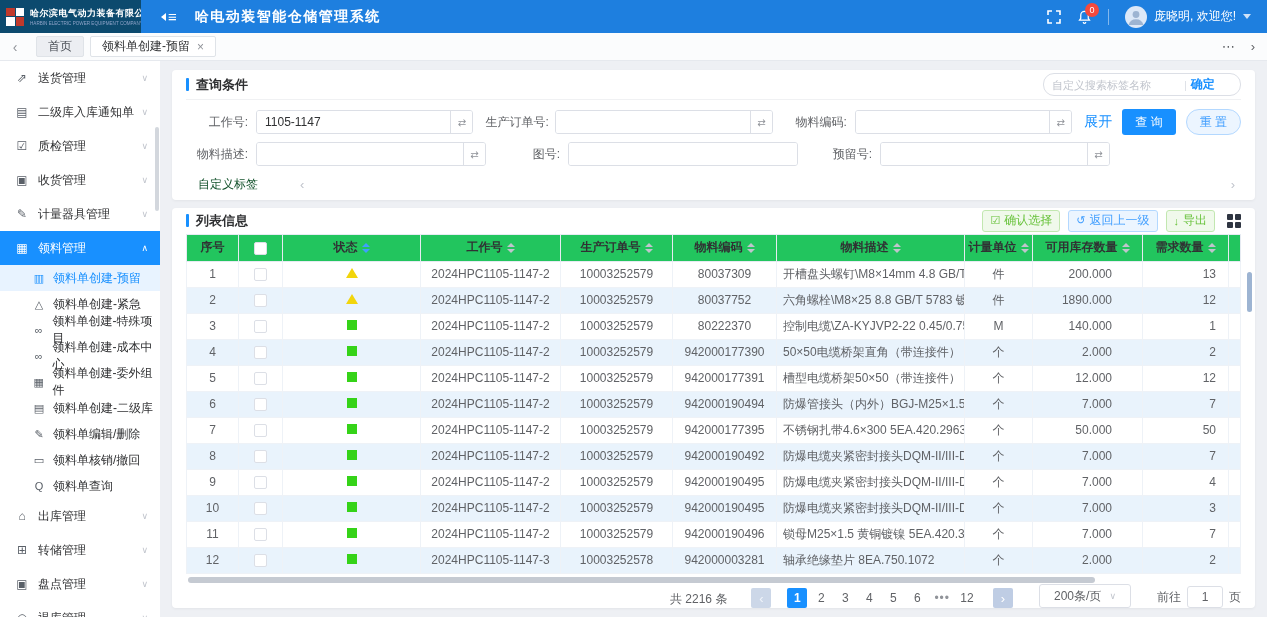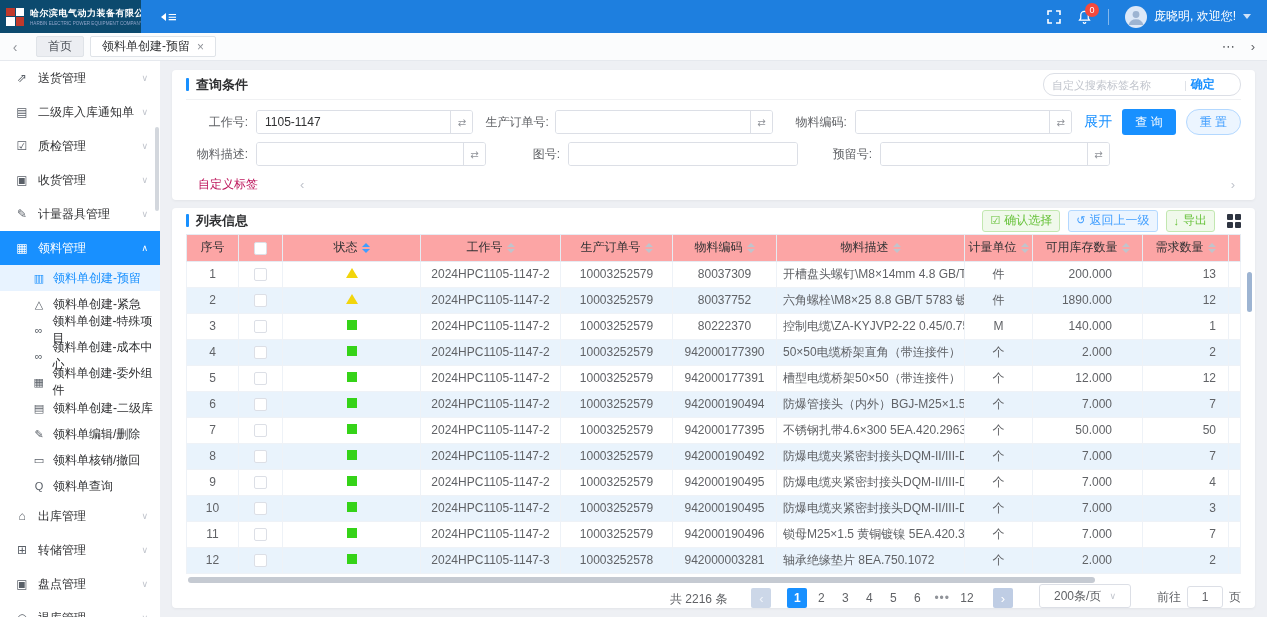--- a/index.html
+++ b/index.html
@@ -63,36 +63,36 @@
   .fgroup { display:flex; align-items:center; width:300px; margin-right:12px; }
   .flabel { width:70px; text-align:right; padding-right:8px; font-size:12px; color:#606266; white-space:nowrap; flex-shrink:0; }
   .ctrl { flex:1; height:24px; border:1px solid #dcdfe6; border-radius:3px; display:flex; align-items:stretch; overflow:hidden; background:#fff; }
   .ctrl input { flex:1; border:none; outline:none; padding:0 8px; font-size:12px; color:#303133; min-width:0; }
   .fbtn { width:22px; border-left:1px solid #dcdfe6; display:flex; align-items:center; justify-content:center; color:#909399; font-size:10px; cursor:pointer; background:#fff; }
   .qbtns { margin-left:auto; display:flex; align-items:center; gap:10px; }
   .expand { color:#1890ff; font-size:14px; cursor:pointer; white-space:nowrap; }
   .btn-primary { height:26px; padding:0 13px; background:#1890ff; color:#fff; font-size:12px; border:none; border-radius:3px; cursor:pointer; white-space:nowrap; }
   .btn-plain { height:26px; padding:0 13px; background:#ecf5ff; color:#409eff; border:1px solid #b3d8ff; font-size:12px; border-radius:13px; cursor:pointer; white-space:nowrap; }
   .tagrow { display:flex; align-items:center; height:23px; padding-left:12px; }
-  .taglink { color:#be185d; font-size:12px; cursor:pointer; }
+  .taglink { color:#14532d; font-size:12px; cursor:pointer; }
   .tchev { color:#c0c4cc; font-size:13px; cursor:pointer; }
   .tagrow .lft { margin-left:42px; }
   .tagrow .rgt { margin-left:auto; margin-right:6px; }
   
   .tcard { flex:1; padding:0 14px; display:flex; flex-direction:column; position:relative; overflow:hidden; }
   .tcard .card-head { border-bottom:none; height:32px; }
   .tbtns { margin-left:auto; display:flex; align-items:center; gap:8px; }
   .btn-green, .btn-blue { height:22px; padding:0 7px; font-size:12px; border-radius:3px; display:flex; align-items:center; gap:4px; cursor:pointer; white-space:nowrap; }
   .btn-green { background:#f0f9eb; border:1px solid #c2e7b0; color:#67c23a; }
   .btn-blue  { background:#ecf5ff; border:1px solid #b3d8ff; color:#409eff; }
   .btn-green .bic, .btn-blue .bic { font-size:11px; }
   .grid-ic { width:14px; height:14px; display:grid; grid-template-columns:1fr 1fr; grid-template-rows:1fr 1fr; gap:2px; cursor:pointer; margin-left:4px; }
   .grid-ic i { background:#2f3542; border-radius:1px; }
   table { width:100%; border-collapse:collapse; table-layout:fixed; font-size:12px; }
-  thead th { height:27px; background:#fca5a5; color:#303133; font-weight:normal; border:1px solid #e6ebf2; white-space:nowrap; overflow:hidden; }
+  thead th { height:27px; background:#22c55e; color:#303133; font-weight:bold; border:1px solid #e6ebf2; white-space:nowrap; overflow:hidden; }
   tbody td { height:26px; color:#606266; border:1px solid #eef2f7; text-align:center; white-space:nowrap; overflow:hidden; }
   tbody tr:nth-child(even) td { background:#e9f3fc; }
   td.l { text-align:left; padding:0 6px; }
   td.r { text-align:right; }
   td.stock { padding-right:30px; } td.demand { padding-right:12px; }
   .cb { display:inline-block; width:13px; height:13px; border:1px solid #dcdfe6; border-radius:2px; background:#fff; vertical-align:middle; cursor:pointer; }
   .tri { display:inline-block; width:0; height:0; border-left:6px solid transparent; border-right:6px solid transparent; border-bottom:10px solid #f2d50c; }
   .sq { display:inline-block; width:10px; height:10px; background:#35d318; }
   .sorts { display:inline-block; vertical-align:middle; margin-left:4px; }
   .sorts i { display:block; width:0; height:0; border-left:4px solid transparent; border-right:4px solid transparent; }
@@ -130,20 +130,21 @@
     <div class="logo-text">
       <div class="logo-cn">哈尔滨电气动力装备有限公司</div>
       <div class="logo-en">HARBIN ELECTRIC POWER EQUIPMENT COMPANY LIMITED</div>
     </div>
   </div>
   <div class="hmain">
     <div class="burger">
         <span class="tri"></span>
         <span>≡</span>
       </div>
+    <div class="app-title">哈电动装智能仓储管理系统</div>
     <div class="hright">
       <svg width="14" height="14" viewBox="0 0 14 14">
           <path d="M1 5V1h4M9 1h4v4M13 9v4H9M5 13H1V9" stroke="#fff" fill="none" stroke-width="1.6"></path>
         </svg>
       <div class="bell-wrap">
         <svg width="15" height="16" viewBox="0 0 24 24">
             <path d="M12 3a6 6 0 0 0-6 6v5l-2 3h16l-2-3V9a6 6 0 0 0-6-6z" fill="none" stroke="#fff" stroke-width="2"></path>
             <path d="M10 20a2 2 0 0 0 4 0" stroke="#fff" fill="none" stroke-width="2"></path>
           </svg>
         <span class="badge">0</span>

